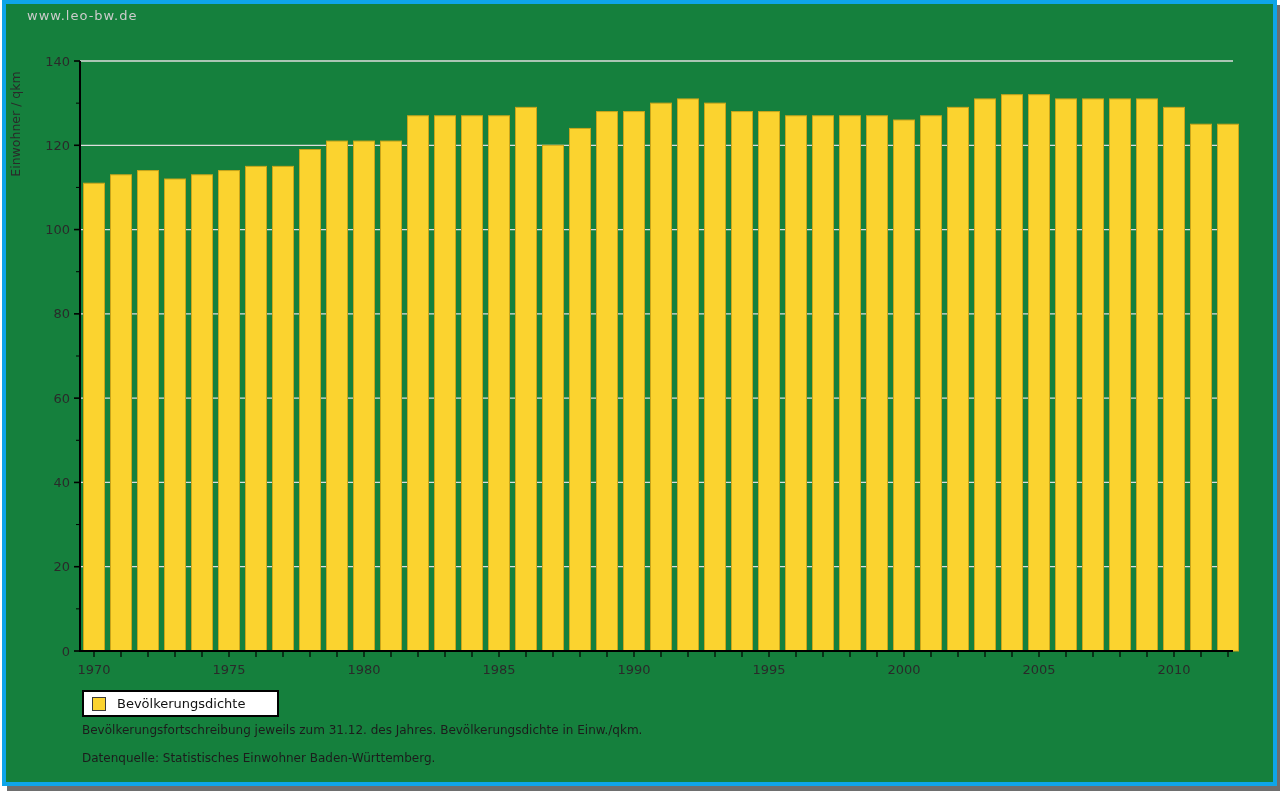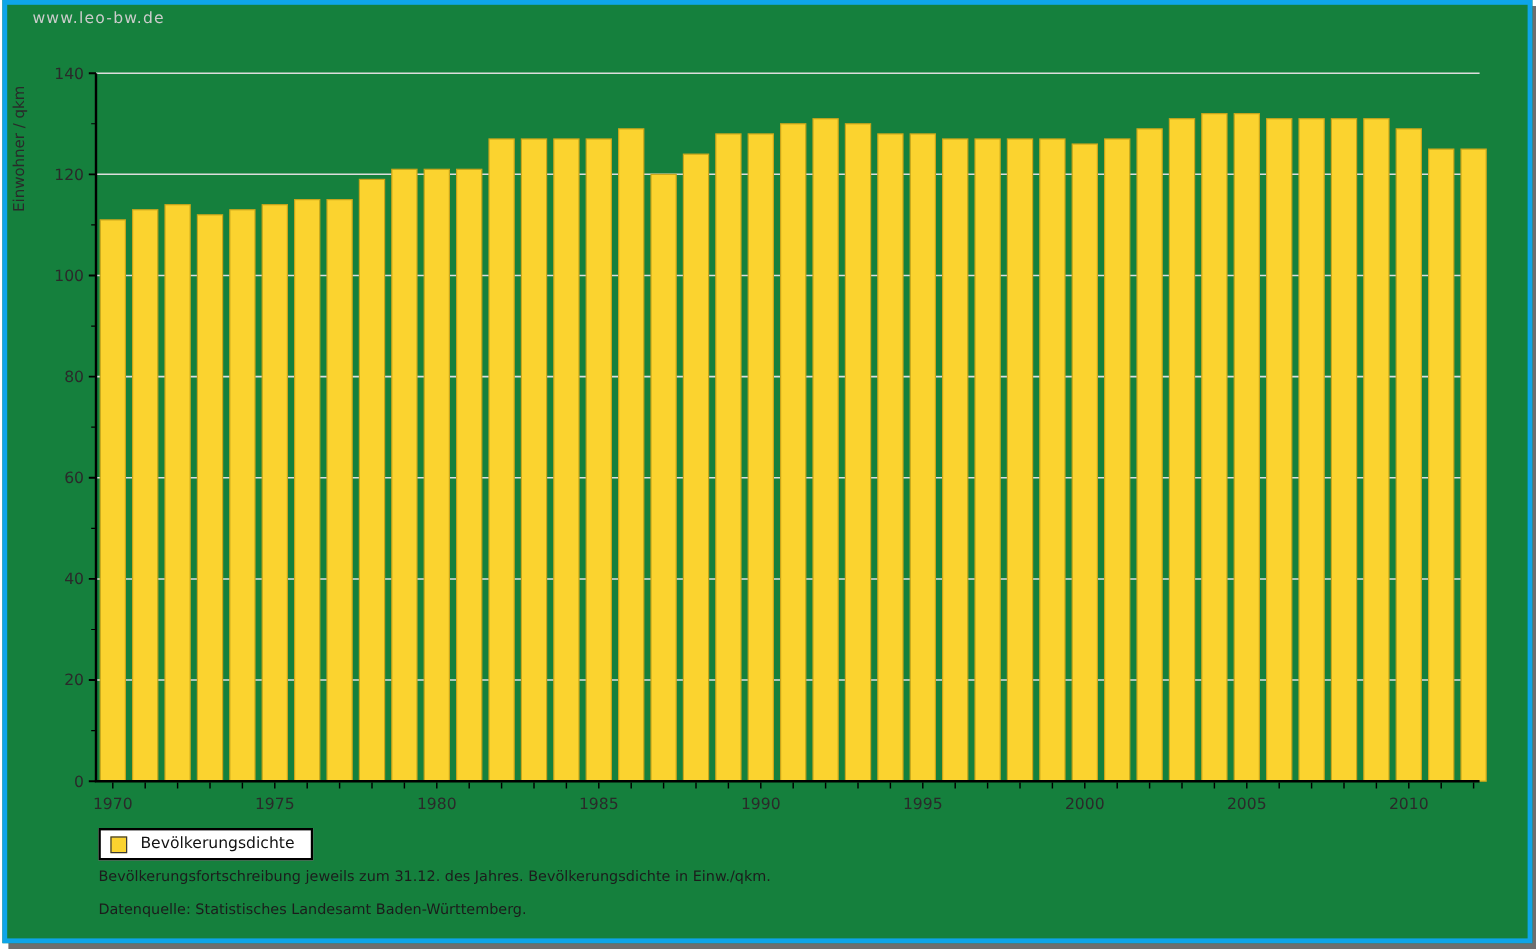--- a/index.html
+++ b/index.html
@@ -23,21 +23,21 @@
   }
   .chart-title {
     position: absolute; left: 0; top: 3px; width: 100%;
     text-align: center; font-size: 19px; color: #000;
     letter-spacing: 0.3px;
   }
   svg.chart { position: absolute; left: 0; top: 0; }
   .legend-box {
     position: absolute; left: 76px; top: 686px;
     border: 2px solid #000; background: #fff;
-    height: 19px; padding: 2px 14px 2px 8px;
+    height: 19px; padding: 2px 32px 2px 8px;
     display: flex; align-items: center;
   }
   .legend-swatch {
     width: 12px; height: 12px;
     background: #FBD32F; border: 1.5px solid #3a3a3a;
     margin-right: 11px;
   }
   .legend-label { font-size: 13px; color: #111; }
   .footnote {
     position: absolute; left: 76px;
@@ -184,15 +184,15 @@
       <line x1="1222" y1="648" x2="1222" y2="653" stroke="#000000" stroke-width="1.2"></line>
       <text font-family="&quot;DejaVu Sans&quot;, sans-serif" font-size="12.5" fill="#2a2a2a" x="14" y="120" text-anchor="middle" transform="rotate(-90 14 120)">Einwohner / qkm</text>
     </svg>
 
   <div class="legend-box">
     <span class="legend-swatch"></span>
     <span class="legend-label">Bevölkerungsdichte</span>
   </div>
 
   <div class="footnote line1">Bevölkerungsfortschreibung jeweils zum 31.12. des Jahres. Bevölkerungsdichte in Einw./qkm.</div>
-  <div class="footnote line2">Datenquelle: Statistisches Landesamt Baden-Württemberg.</div>
+  <div class="footnote line2">Datenquelle: Statistisches Einwohner Baden-Württemberg.</div>
 
 </div>
 
 </body></html>

